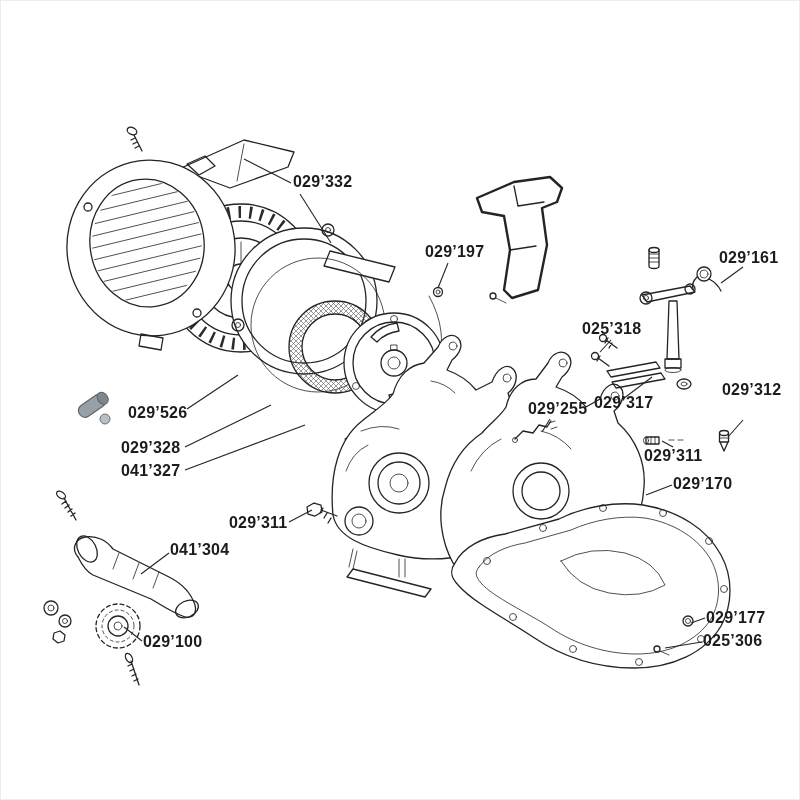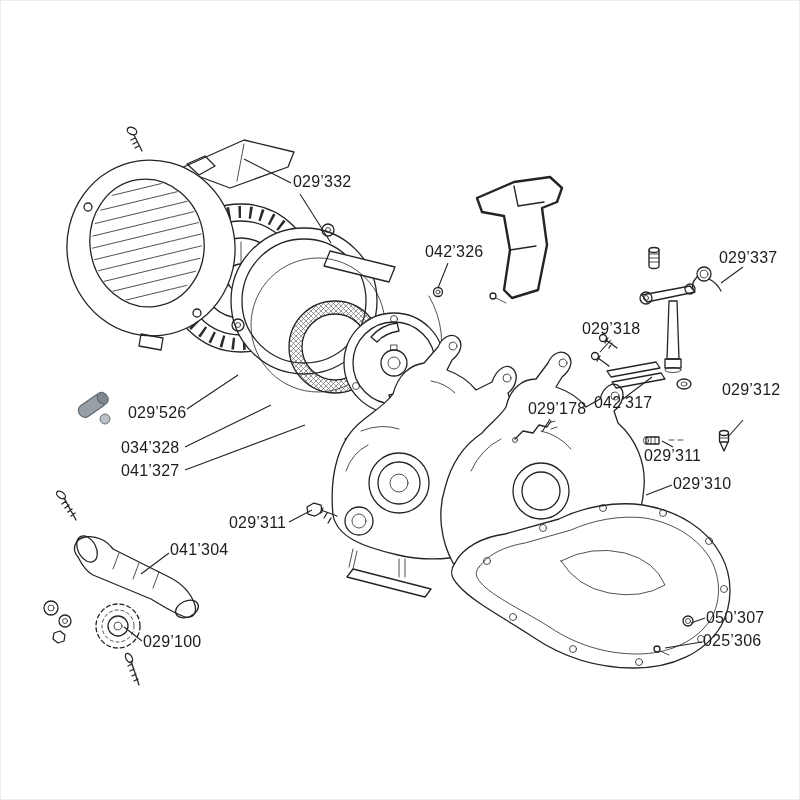--- a/index.html
+++ b/index.html
@@ -1,19 +1,19 @@
 <!DOCTYPE html>
 <html><head>
 <meta charset="utf-8">
 <style>
   html,body{margin:0;padding:0;background:#fff;}
   body{width:800px;height:800px;font-family:"Liberation Sans",sans-serif;}
   .stage{position:relative;width:800px;height:800px;background:#fff;overflow:hidden;border:1px solid #ececec;box-sizing:border-box;}
   .stage svg{position:absolute;left:0;top:0;}
-  .lbl{position:absolute;font-size:16px;font-weight:400;color:#1c1c1c;letter-spacing:.2px;white-space:nowrap;}
+  .lbl{position:absolute;font-size:16px;font-weight:700;color:#1c1c1c;letter-spacing:.2px;white-space:nowrap;}
   .ln{fill:none;stroke:#242424;stroke-width:1.3;stroke-linecap:round;stroke-linejoin:round;}
   .wf{fill:#ffffff;stroke:#242424;stroke-width:1.3;stroke-linecap:round;stroke-linejoin:round;}
   .thin{stroke-width:.8;}
   .thick{stroke-width:2.4;}
   .leader path{fill:none;stroke:#242424;stroke-width:1.1;}
 </style>
 </head>
 <body>
 
 <div class="stage">
@@ -254,30 +254,30 @@
     <path d="M701,641 L664,647"></path>
   </g>
 
   <g>
     <path class="ln" d="M306,506 l7,-4 7,2 1,7 -7,4 -7,-2 z"></path>
     <path class="ln" d="M320,509 l16,6 m-14,-8 l-3,5 m7,0 l-3,5 m7,0 l-3,5"></path>
   </g>
 </svg>
 
 <div class="lbl" style="left:292px;top:172px">029’332</div>
-<div class="lbl" style="left:424px;top:242px">042’326</div>
-<div class="lbl" style="left:718px;top:248px">029’337</div>
-<div class="lbl" style="left:581px;top:319px">029’318</div>
-<div class="lbl" style="left:593px;top:393px">042’317</div>
-<div class="lbl" style="left:527px;top:399px">029’178</div>
+<div class="lbl" style="left:424px;top:242px">029’197</div>
+<div class="lbl" style="left:718px;top:248px">029’161</div>
+<div class="lbl" style="left:581px;top:319px">025’318</div>
+<div class="lbl" style="left:593px;top:393px">029’317</div>
+<div class="lbl" style="left:527px;top:399px">029’255</div>
 <div class="lbl" style="left:721px;top:380px">029’312</div>
 <div class="lbl" style="left:643px;top:446px">029’311</div>
-<div class="lbl" style="left:672px;top:474px">029’310</div>
+<div class="lbl" style="left:672px;top:474px">029’170</div>
 <div class="lbl" style="left:127px;top:403px">029’526</div>
-<div class="lbl" style="left:120px;top:438px">034’328</div>
+<div class="lbl" style="left:120px;top:438px">029’328</div>
 <div class="lbl" style="left:120px;top:461px">041’327</div>
 <div class="lbl" style="left:228px;top:513px">029’311</div>
 <div class="lbl" style="left:169px;top:540px">041’304</div>
 <div class="lbl" style="left:142px;top:632px">029’100</div>
-<div class="lbl" style="left:705px;top:608px">050’307</div>
+<div class="lbl" style="left:705px;top:608px">029’177</div>
 <div class="lbl" style="left:702px;top:631px">025’306</div>
 
 </div>
 
 </body></html>

